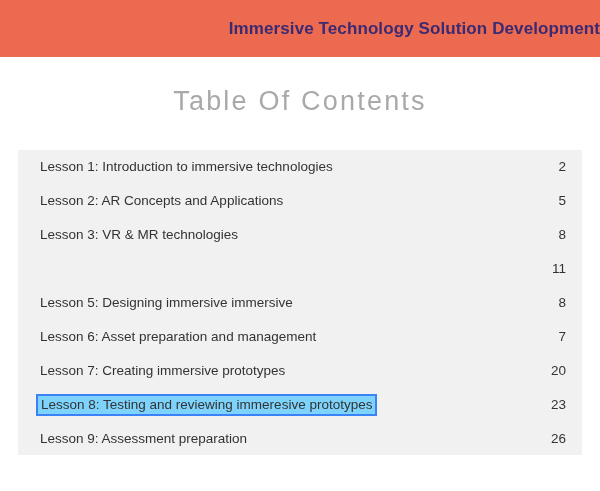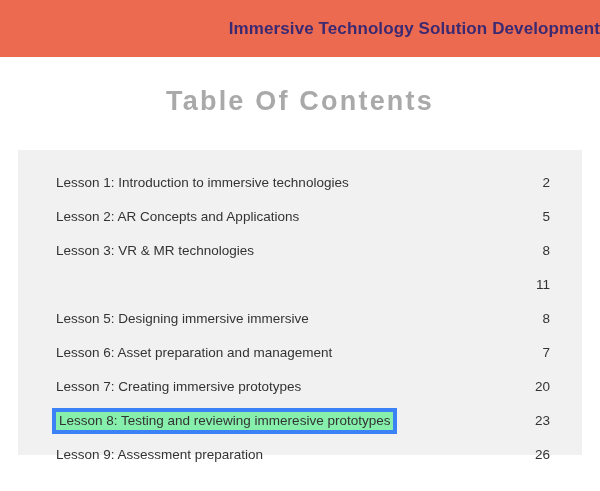--- a/index.html
+++ b/index.html
@@ -39,36 +39,36 @@
 
   
   .page-heading {
     position: absolute;
     left: 0;
     top: 85px;
     width: 600px;
     text-align: center;
     color: #a9a9a9;
     font-size: 27px;
-    font-weight: 700;
+    font-weight: 400;
     letter-spacing: 2.2px;
     line-height: 1.2;
     white-space: nowrap;
   }
 
   
   .toc-panel {
     position: absolute;
     left: 18px;
     top: 150px;
     width: 564px;
     height: 305px;
     background: #f1f1f1;
     box-sizing: border-box;
-    padding: 16px;
+    padding: 0;
   }
 
   .toc-row {
     position: relative;
     height: 34px;
     display: flex;
     align-items: center;
     box-sizing: border-box;
     padding-left: 18px;
     padding-right: 16px;
@@ -79,22 +79,22 @@
     font-size: 13.5px;
     font-weight: 400;
     line-height: 1;
     white-space: nowrap;
     padding: 2px 3px 3px 3px;
     box-sizing: border-box;
     border: 1px solid transparent;
   }
 
   .toc-row.is-selected .toc-entry-label {
-    border: 4px solid #3b82f6;
-    background: #86efac;
+    border: 2px solid #3b82f6;
+    background: #7dd3fc;
   }
 
   .toc-spacer {
     flex: 1 1 auto;
   }
 
   .toc-page-number {
     color: #333333;
     font-size: 13.5px;
     font-weight: 400;

